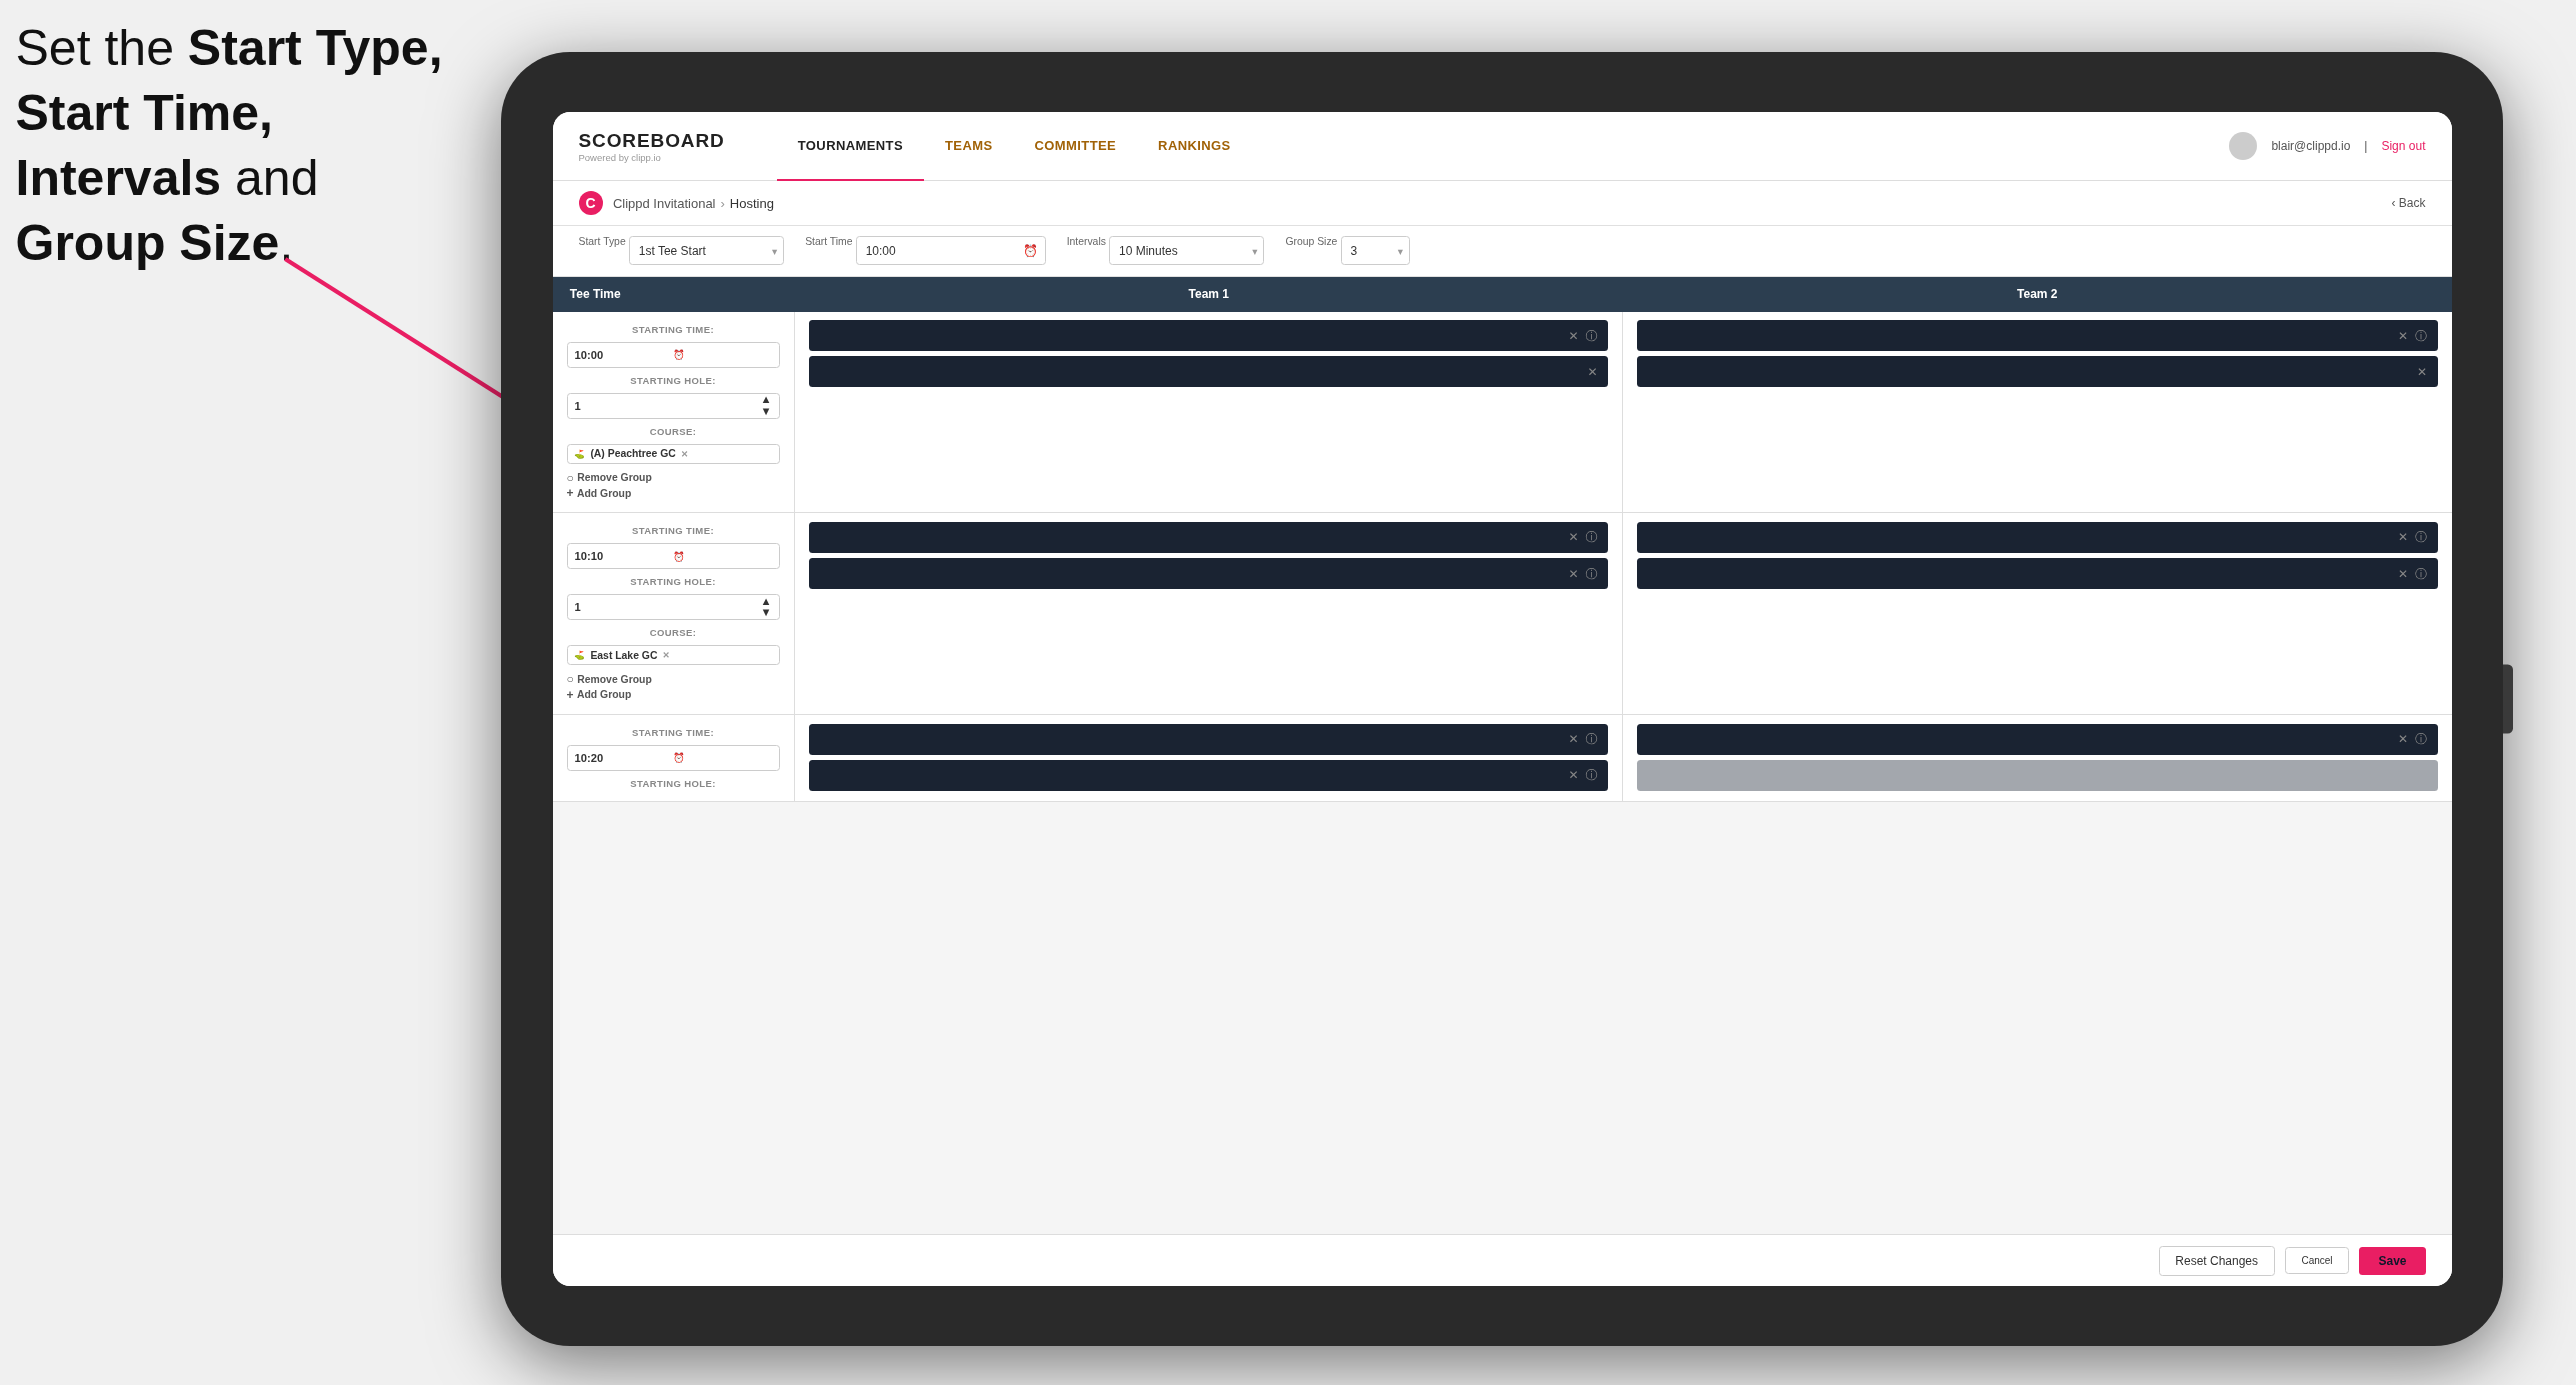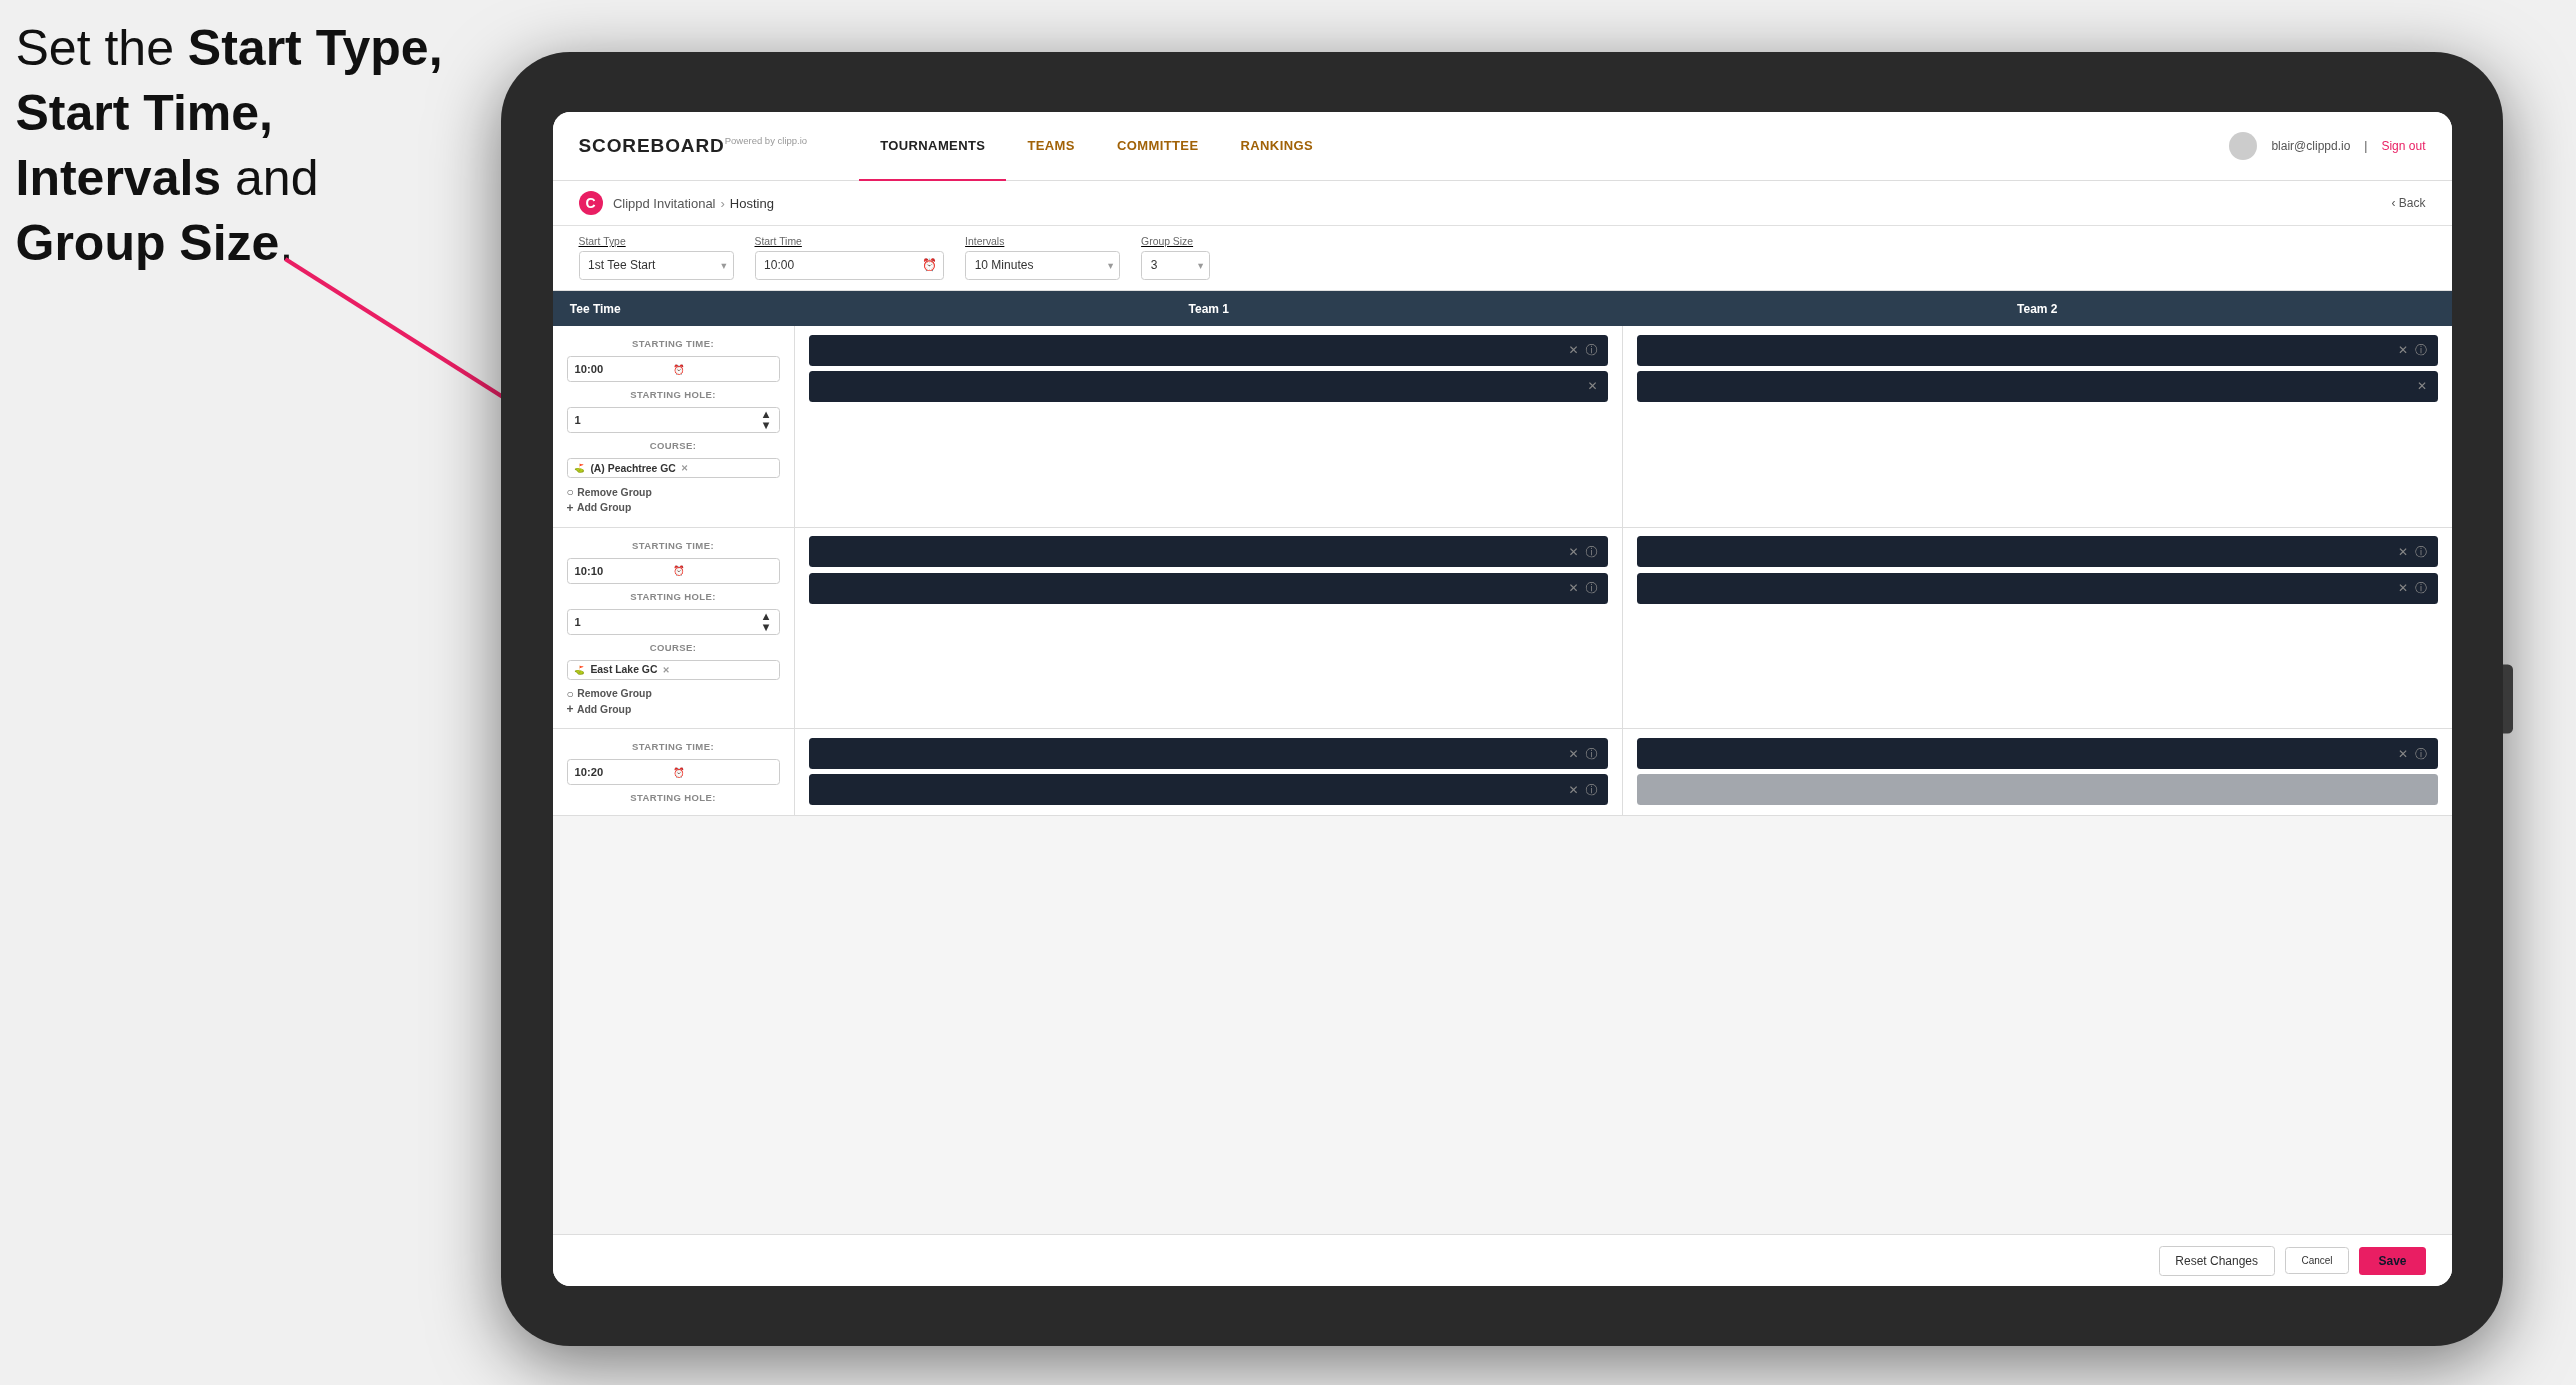--- a/index.html
+++ b/index.html
@@ -71,21 +71,21 @@
       border-bottom: 0.9px solid #ddd;
       display: flex;
       align-items: center;
       padding: 0 26px;
       height: 69px;
       flex-shrink: 0;
     }
 
     .logo-area {
       display: flex;
-      flex-direction: row;
+      flex-direction: column;
       margin-right: 52px;
     }
     .logo-text {
       font-size: 19px;
       font-weight: 900;
       color: #222;
       letter-spacing: 0.9px;
     }
     .logo-sub {
       font-size: 9.5px;
@@ -177,23 +177,21 @@
       background: #fff;
       border-bottom: 0.9px solid #e0e0e0;
       display: flex;
       align-items: flex-end;
       padding: 10.4px 26px;
       gap: 21px;
       flex-shrink: 0;
     }
     .control-group {
       display: flex;
-      flex-direction: column;
       gap: 3.5px;
-      text-decoration: underline;
     }
     .control-label {
       font-size: 10.4px;
       color: #666;
     }
     .control-select {
       border: 0.9px solid #ccc;
       border-radius: 3.5px;
       padding: 5.2px 24px 5.2px 8.6px;
       font-size: 12px;

